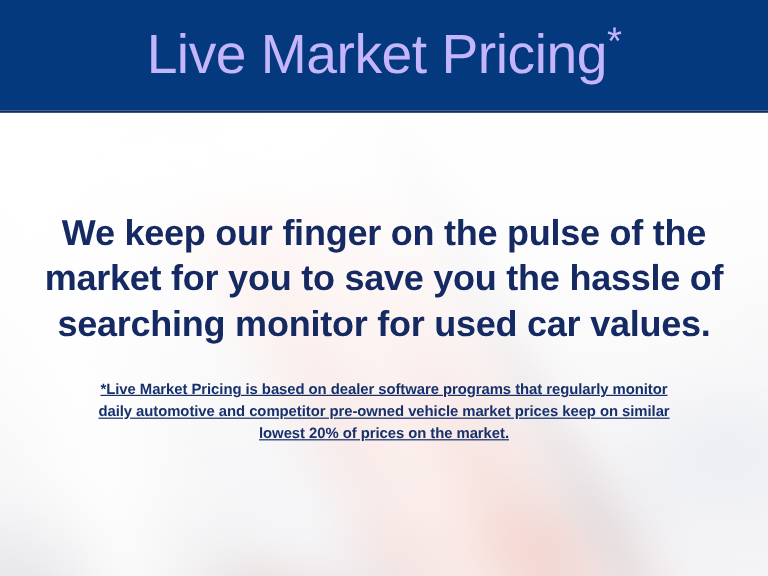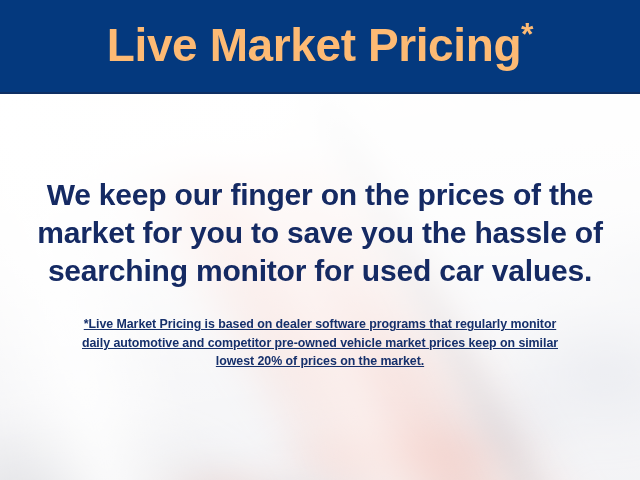--- a/index.html
+++ b/index.html
@@ -132,23 +132,23 @@
   .header-underline {
     position: absolute;
     top: 92px;
     left: 0;
     width: 640px;
     height: 2px;
     background: #0e2f63;
     z-index: 5;
   }
   .banner-title {
-    color: #fdba74;
+    color: #c4b5fd;
     font-size: 46px;
-    font-weight: bold;
+    font-weight: normal;
     letter-spacing: -0.4px;
     line-height: 1;
     white-space: nowrap;
     margin: 0;
     padding-bottom: 2px;
   }
   .banner-title .asterisk {
     font-size: 32px;
     vertical-align: super;
     line-height: 0;
@@ -217,21 +217,21 @@
   </div>
 
   <div class="header-banner">
     <h1 class="banner-title"><span>Live Market Pricing</span><span class="asterisk">*</span></h1>
   </div>
   <div class="header-underline"></div>
 
   <div class="content">
 
     <div class="headline">
-      <span class="headline-line">We keep our finger on the prices of the</span>
+      <span class="headline-line">We keep our finger on the pulse of the</span>
       <span class="headline-line">market for you to save you the hassle of</span>
       <span class="headline-line">searching monitor for used car values.</span>
     </div>
 
     <div class="disclaimer">
       <span class="disclaimer-line">*Live Market Pricing is based on dealer software programs that regularly monitor</span>
       <span class="disclaimer-line">daily automotive and competitor pre-owned vehicle market prices keep on similar</span>
       <span class="disclaimer-line">lowest 20% of prices on the market.</span>
     </div>
 

